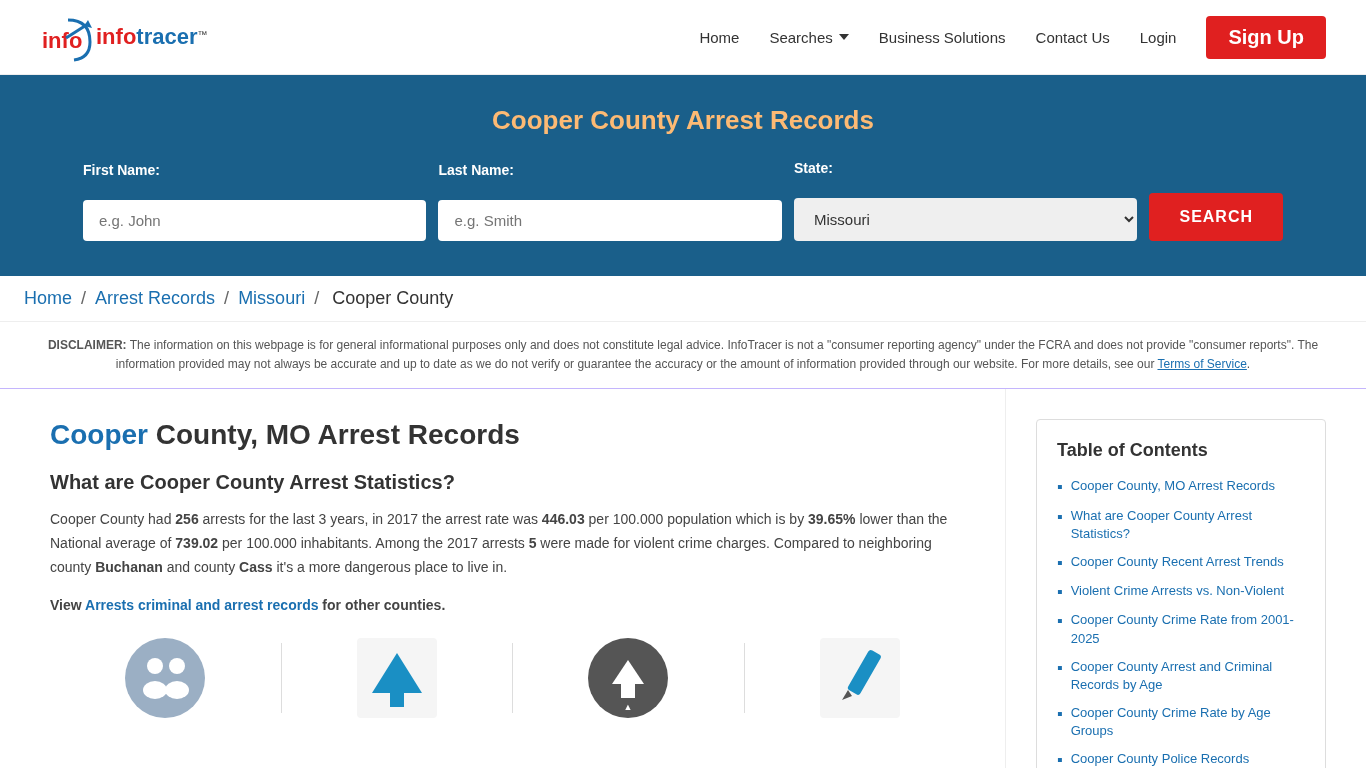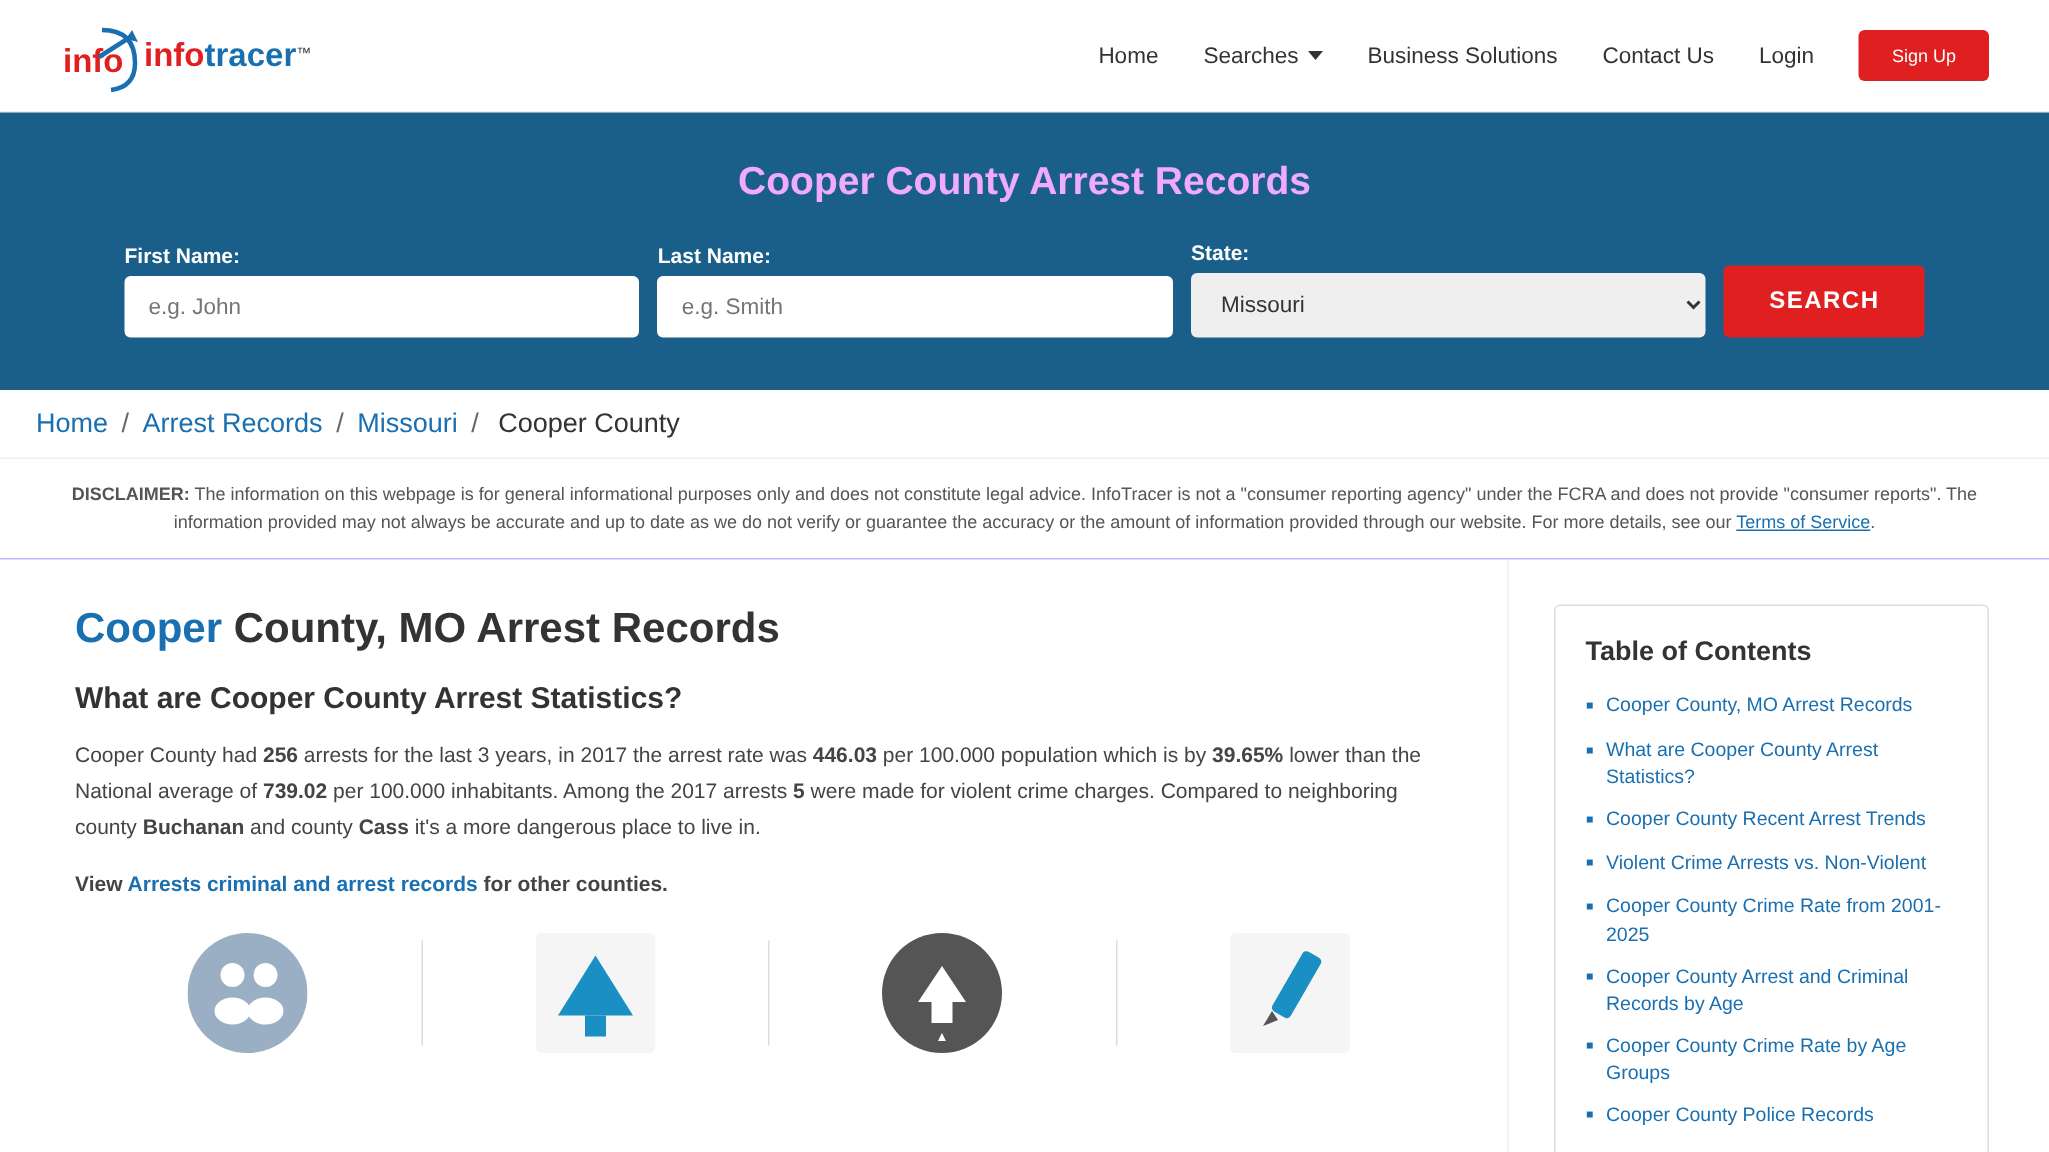--- a/index.html
+++ b/index.html
@@ -29,58 +29,58 @@
       border: none;
       font-size: 15px;
       cursor: pointer;
       color: #333;
     }
     .nav-btn-signup {
       background: #e02020;
       color: #fff;
       border: none;
       padding: 10px 22px;
-      font-size: 12px;
-      font-weight: normal;
+      font-size: 20px;
+      font-weight: bold;
       border-radius: 4px;
       cursor: pointer;
     }
     .chevron {
       display: inline-block;
       width: 0;
       height: 0;
       border-left: 5px solid transparent;
       border-right: 5px solid transparent;
       border-top: 6px solid #333;
       vertical-align: middle;
     }
 
     
     .hero {
       background: #1a5f8a;
       padding: 30px 40px 35px;
     }
     .hero h1 {
       text-align: center;
-      color: #f0abfc;
+      color: #fdba74;
       font-size: 26px;
       font-weight: bold;
       margin-bottom: 24px;
     }
     .search-form {
       display: flex;
       align-items: flex-end;
       gap: 12px;
       max-width: 1200px;
       margin: 0 auto;
     }
     .form-group {
       display: flex;
       flex-direction: column;
-      gap: 6px;
+      gap: 22px;
     }
     .form-group label {
       color: #fff;
       font-size: 14px;
       font-weight: bold;
     }
     .form-group-first { flex: 1; }
     .form-group-last { flex: 1; }
     .form-group-state { flex: 1; }
     .form-group input, .form-group select {

